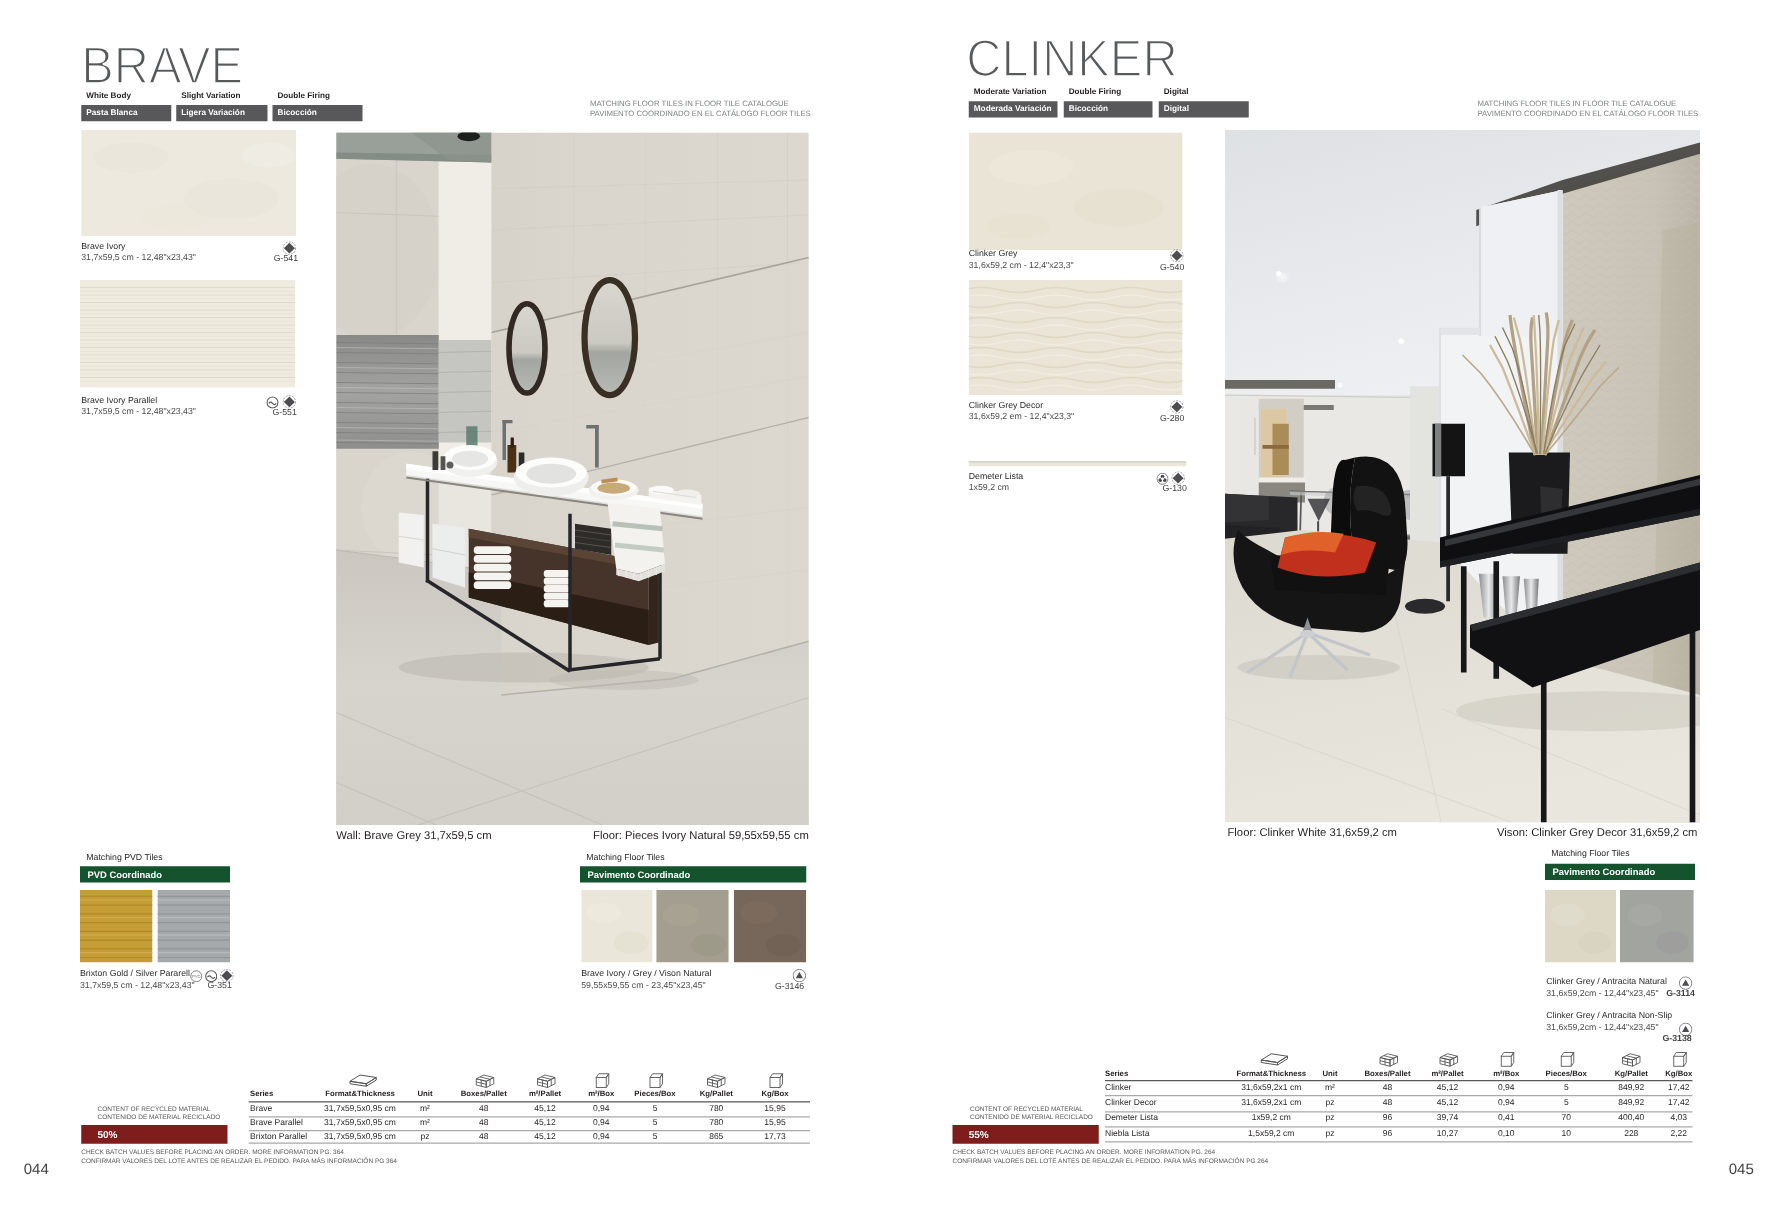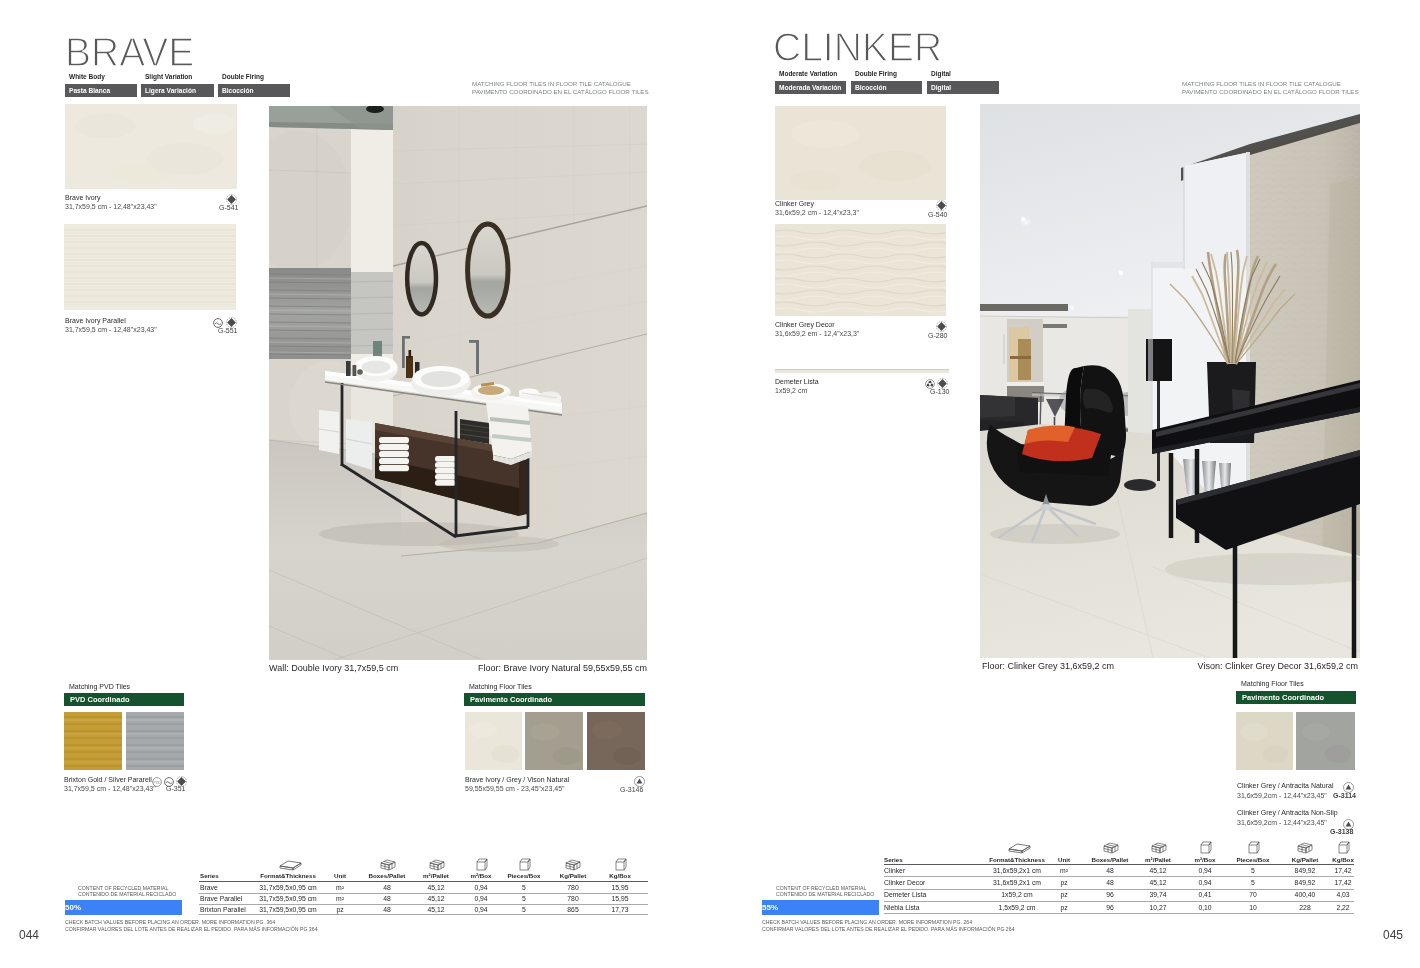--- a/index.html
+++ b/index.html
@@ -10,21 +10,21 @@
   .proplabel { font-size:6.5px; font-weight:bold; color:#231f20; }
   .propbar { height:13px; background:#58585a; color:#fff; font-size:6.6px; font-weight:bold; line-height:13px; padding-left:4px; white-space:nowrap; }
   .tinfo { font-size:6.2px; color:#7d8082; line-height:8.2px; }
   .tname { font-size:7px; color:#2a2a2c; }
   .tdim  { font-size:7px; color:#4a4a4c; }
   .gcode { font-size:7px; color:#414042; }
   .caption { font-size:9px; color:#231f20; }
   .mhead { font-size:7px; color:#231f20; }
   .barwide { height:13px; background:#14532d; color:#fff; font-size:7.5px; font-weight:bold; line-height:13px; padding-left:6px; }
   .recy { font-size:5.2px; color:#58595b; line-height:6.2px; }
-  .pctbar { height:15px; background:#3b82f6; color:#fff; font-size:8px; font-weight:bold; line-height:15px; }
+  .pctbar { height:15px; background:#7f1d1d; color:#fff; font-size:8px; font-weight:bold; line-height:15px; padding-left:13px; }
   .foot { font-size:5.2px; color:#58595b; line-height:7px; }
   .pageno { font-size:12px; color:#414042; line-height:1;text-align:right; }
   .thead { font-size:6.2px; font-weight:bold; color:#231f20; position:absolute; white-space:nowrap; }
   .tcell { font-size:6.8px; color:#231f20; position:absolute; white-space:nowrap; }
   .cc { transform:translateX(-50%); white-space:nowrap; }
   .tline { position:absolute; height:1px; background:#a7a9ac; }
   .tlineh { position:absolute; height:1px; background:#58595b; }
 </style>
 </head>
 <body>
@@ -313,22 +313,22 @@
           <path d="M226 350 L226 355"></path>
           <path d="M232 351 L232 356"></path>
           <path d="M238 352 L238 358"></path>
           <path d="M244 353 L244 358"></path>
           <path d="M250 351 L250 356"></path>
           <path d="M256 349 L256 354"></path>
         </g>
 </svg>
 </div>
 
-<div class="abs caption" style="left:269px; top:663px;">Wall: Double Ivory 31,7x59,5 cm</div>
-<div class="abs caption" style="right:773px; top:663px;">Floor: Brave Ivory Natural 59,55x59,55 cm</div>
+<div class="abs caption" style="left:269px; top:663px;">Wall: Brave Grey 31,7x59,5 cm</div>
+<div class="abs caption" style="right:773px; top:663px;">Floor: Pieces Ivory Natural 59,55x59,55 cm</div>
 
 <div class="abs mhead" style="left:69px; top:683px;">Matching PVD Tiles</div>
 
 <div class="abs barwide" style="left:64px; top:693px; width:120px;">PVD Coordinado</div>
 
 <div class="abs" style="left:64px; top:712px; width:58px; height:58px;">
 <svg width="58" height="58">
         <rect width="58" height="58" fill="#c49d37"></rect>
 <g stroke="#b08a28" stroke-width="1">
           <line x1="0" y1="5" x2="58" y2="5"></line>
@@ -778,21 +778,21 @@
 <g stroke="#c3c6c8" stroke-width="2.6" fill="none">
 <path d="M66 402 L18 434"></path>
           <path d="M66 402 L52 438"></path>
           <path d="M66 402 L98 432"></path>
           <path d="M66 402 L116 420"></path>
 </g>
 <ellipse cx="66" cy="403" rx="6" ry="3" fill="#cdd0d2"></ellipse>
 </svg>
 </div>
 
-<div class="abs caption" style="left:982px; top:661px;">Floor: Clinker Grey 31,6x59,2 cm</div>
+<div class="abs caption" style="left:982px; top:661px;">Floor: Clinker White 31,6x59,2 cm</div>
 <div class="abs caption" style="right:62px; top:661px;">Vison: Clinker Grey Decor 31,6x59,2 cm</div>
 
 <div class="abs mhead" style="left:1241px; top:680px;">Matching Floor Tiles</div>
 <div class="abs barwide" style="left:1236px; top:691px; width:120px;">Pavimento Coordinado</div>
 
 <div class="abs" style="left:1236px; top:712px; width:57px; height:58px;">
 <svg width="57" height="58">
         <rect width="57" height="58" fill="#ddd8c6"></rect>
         <ellipse cx="18" cy="20" rx="14" ry="9" fill="#e4dfd0" opacity="0.5"></ellipse>
         <ellipse cx="40" cy="42" rx="13" ry="9" fill="#d5cfba" opacity="0.45"></ellipse>

